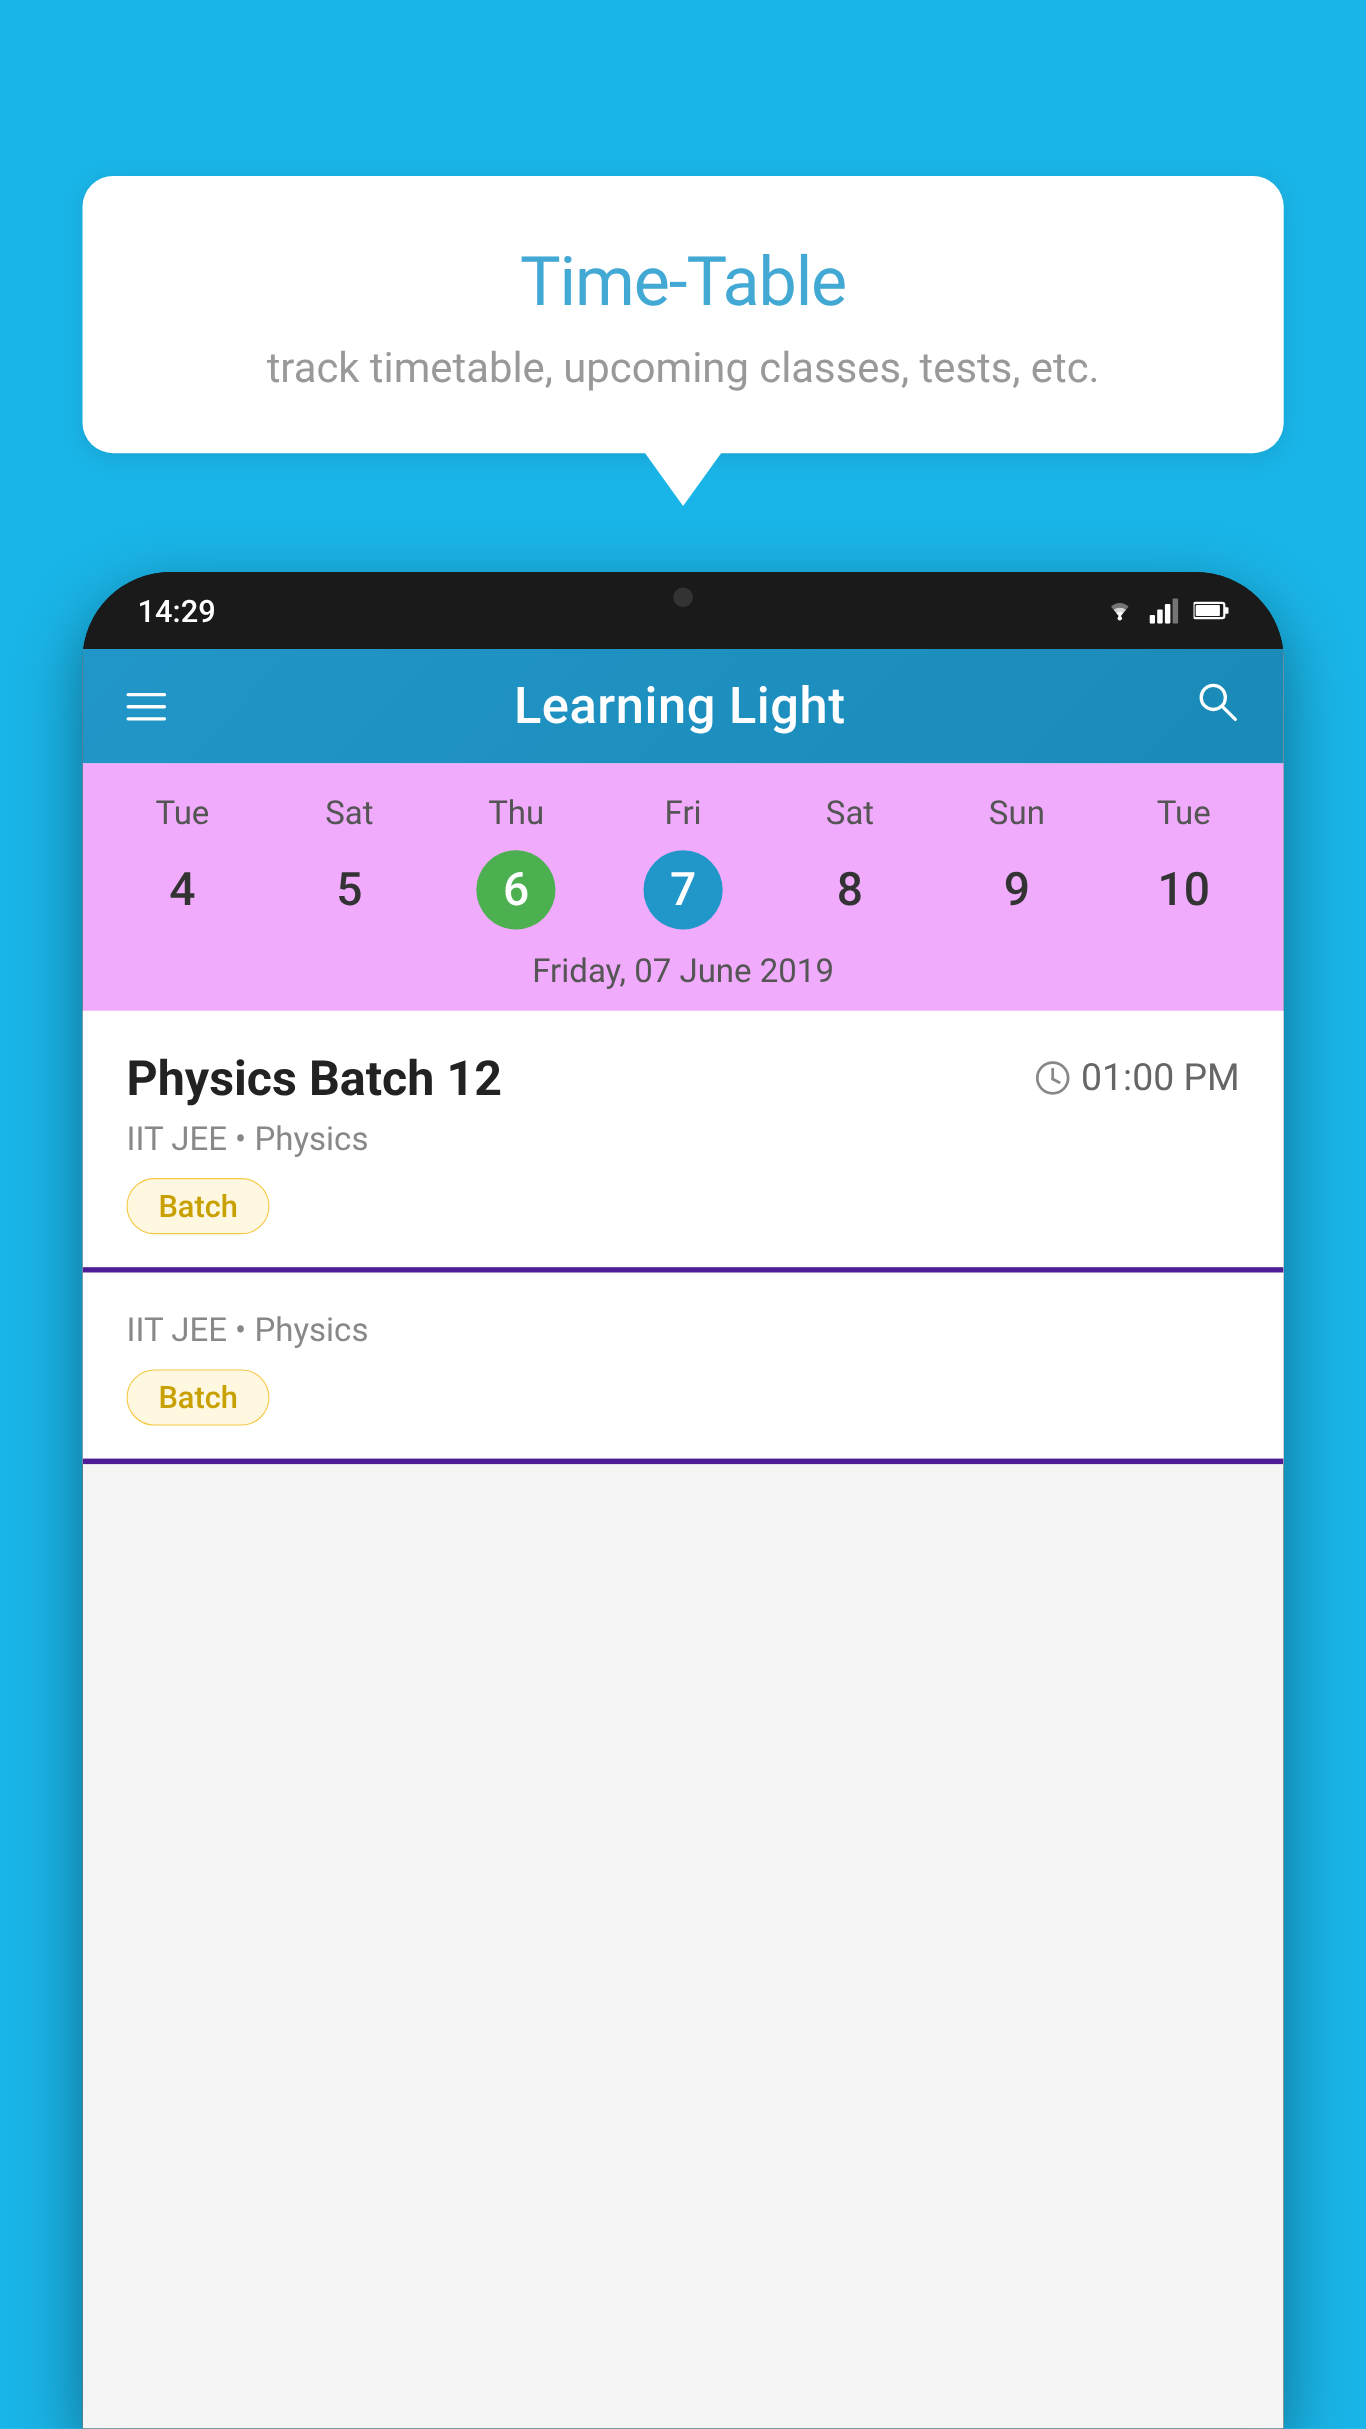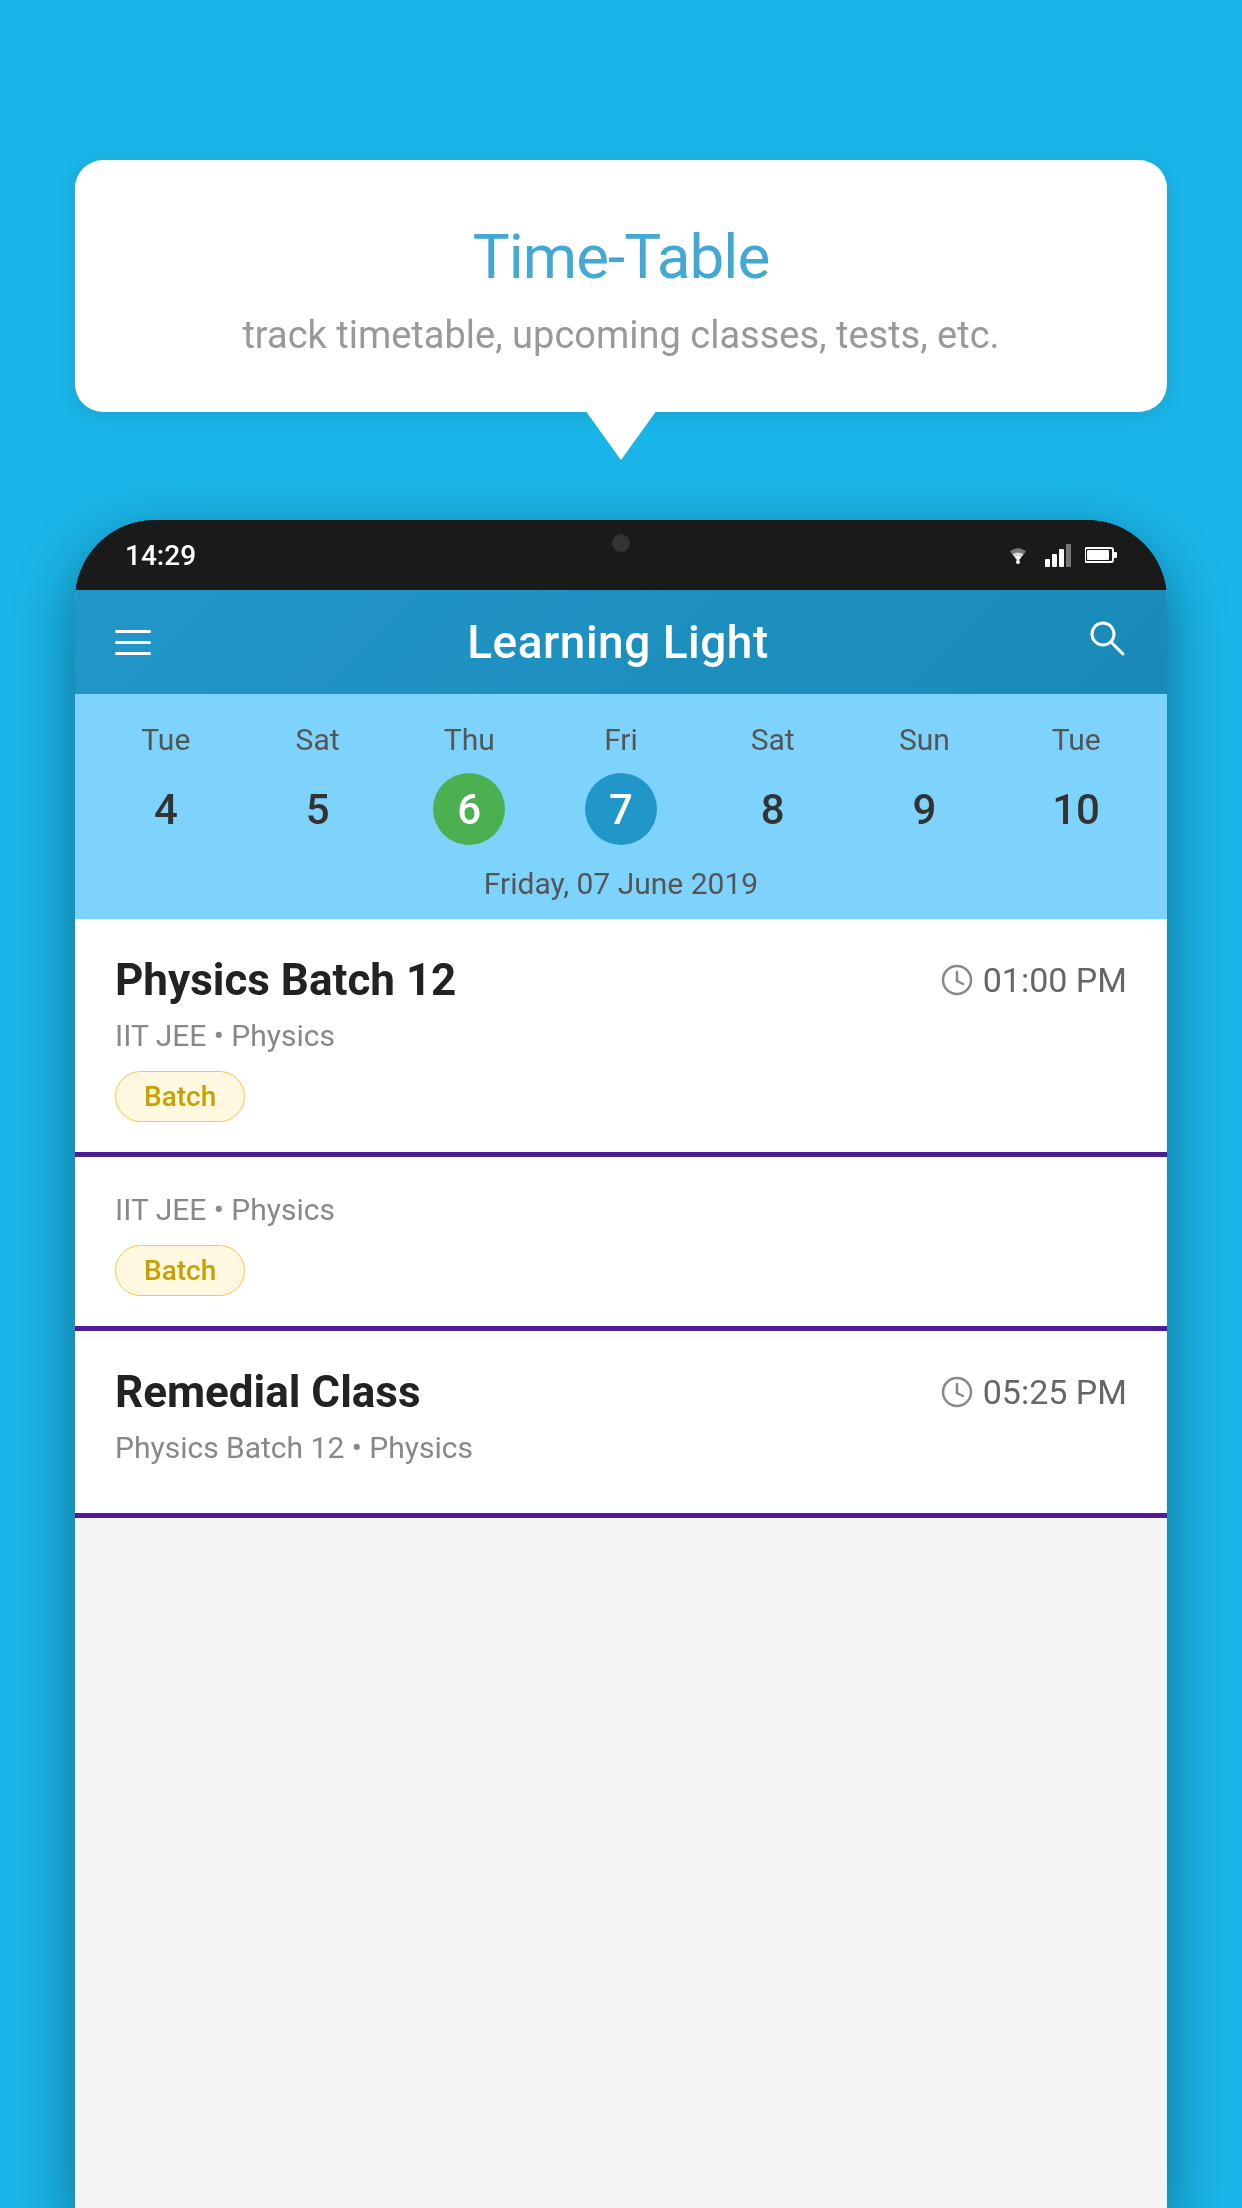--- a/index.html
+++ b/index.html
@@ -157,21 +157,21 @@
     }
 
     .search-icon {
       color: white;
       font-size: 40px;
       cursor: pointer;
     }
 
     
     .calendar-strip {
-      background: #7dd3fc;
+      background: #f0abfc;
       padding: 20px 0 0;
     }
 
     .day-headers {
       display: grid;
       grid-template-columns: repeat(7, 1fr);
       text-align: center;
       padding: 0 15px;
     }
 
@@ -375,31 +375,17 @@
         </div>
         <div class="schedule-subtitle">IIT JEE • Physics</div>
         <span class="batch-badge">Batch</span>
       </div>
 
       <div class="schedule-item">
         <div class="schedule-subtitle">IIT JEE • Physics</div>
         <span class="batch-badge">Batch</span>
       </div>
 
-      <div class="schedule-item">
-        <div class="schedule-item-header">
-          <span class="schedule-title">Remedial Class</span>
-          <div class="schedule-time">
-            <svg width="32" height="32" viewBox="0 0 32 32" fill="none">
-              <circle cx="16" cy="16" r="14" stroke="#888" stroke-width="2.5" fill="none"></circle>
-              <line x1="16" y1="8" x2="16" y2="17" stroke="#888" stroke-width="2.5" stroke-linecap="round"></line>
-              <line x1="16" y1="17" x2="22" y2="20" stroke="#888" stroke-width="2.5" stroke-linecap="round"></line>
-            </svg>
-            <span>05:25 PM</span>
-          </div>
-        </div>
-        <div class="schedule-subtitle">Physics Batch 12 • Physics</div>
-      </div>
 
     </div>
 
   </div>
 </div>
 
 </body></html>

